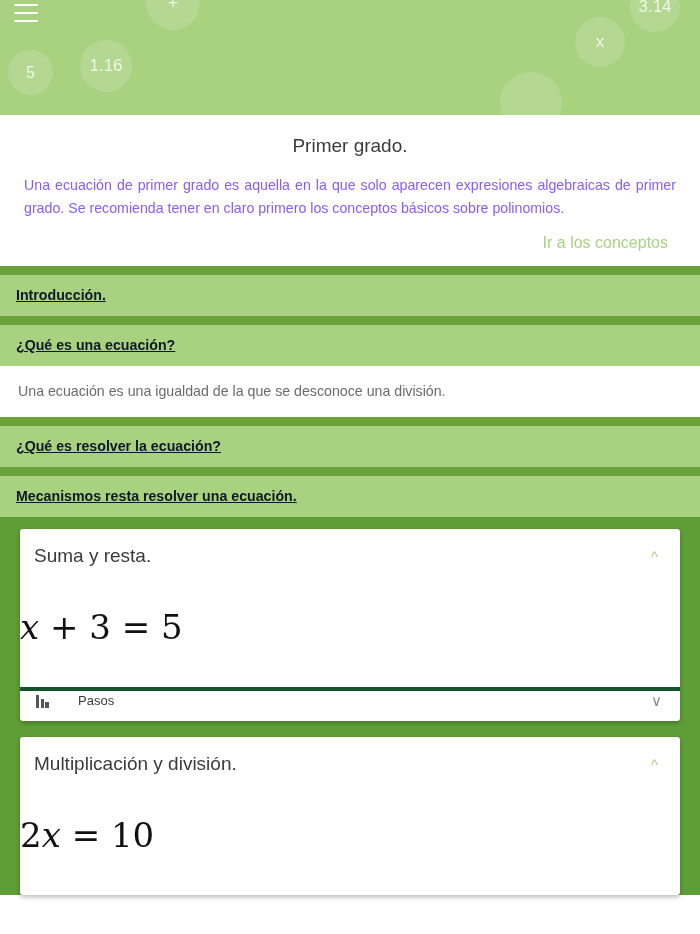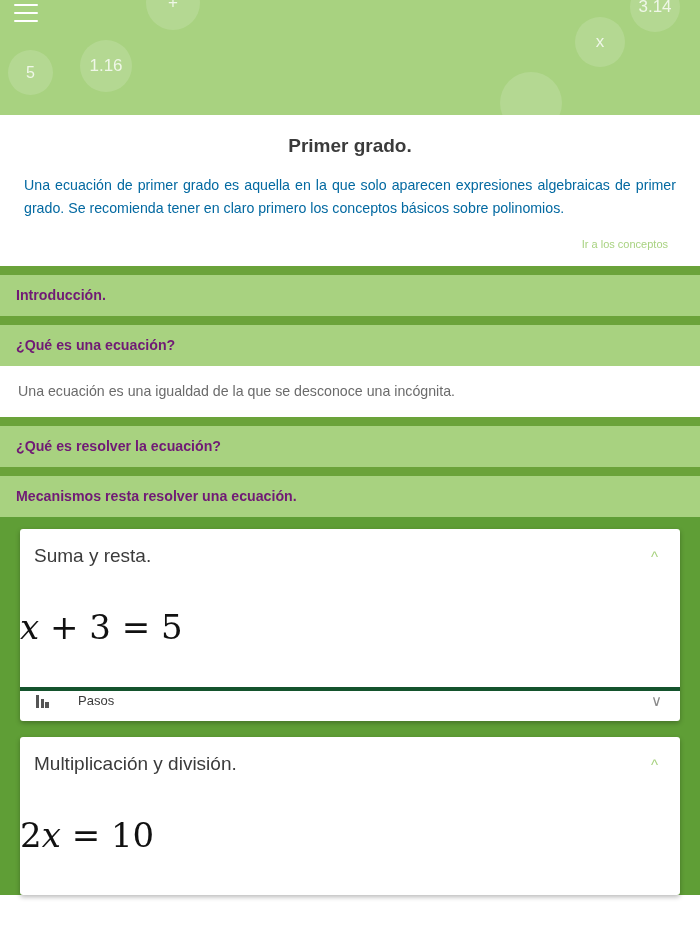--- a/index.html
+++ b/index.html
@@ -90,59 +90,60 @@
   
   .intro {
     background: #ffffff;
     padding: 20px 24px 10px 24px;
   }
 
   .intro-title {
     text-align: center;
     font-size: 19px;
     color: #3b3b3b;
-    font-weight: 700;
+    font-weight: 400;
     margin-bottom: 17px;
   }
 
   .intro-body {
     font-size: 14.2px;
     line-height: 1.62;
-    color: #0369a1;
+    color: #8b5cf6;
     text-align: justify;
     margin-bottom: 14px;
   }
 
   .intro-link-row {
     text-align: right;
     padding-right: 8px;
     padding-bottom: 4px;
   }
 
   .intro-link {
     color: #a8d280;
-    font-size: 11px;
+    font-size: 16px;
     text-decoration: none;
     cursor: pointer;
   }
 
   
   .divider {
     height: 9px;
     background: #6ba33a;
     width: 100%;
   }
 
   .section-bar {
     background: #a8d280;
-    color: #701a75;
+    color: #0f172a;
     font-weight: bold;
     font-size: 14.2px;
     padding: 12px 0 12px 16px;
     line-height: 1.2;
+    text-decoration: underline;
   }
 
   .section-text {
     background: #ffffff;
     color: #6b6b6b;
     font-size: 14.2px;
     line-height: 1.62;
     padding: 14px 18px 14px 18px;
     text-align: justify;
   }
@@ -275,21 +276,21 @@
     <div class="intro-link-row">
       <a class="intro-link">Ir a los conceptos</a>
     </div>
   </div>
 
   <div class="divider"></div>
   <div class="section-bar">Introducción.</div>
 
   <div class="divider"></div>
   <div class="section-bar">¿Qué es una ecuación?</div>
-  <div class="section-text">Una ecuación es una igualdad de la que se desconoce una incógnita.</div>
+  <div class="section-text">Una ecuación es una igualdad de la que se desconoce una división.</div>
 
   <div class="divider"></div>
   <div class="section-bar">¿Qué es resolver la ecuación?</div>
 
   <div class="divider"></div>
   <div class="section-bar">Mecanismos resta resolver una ecuación.</div>
 
   <div class="card-area">
 
     <div class="card">

